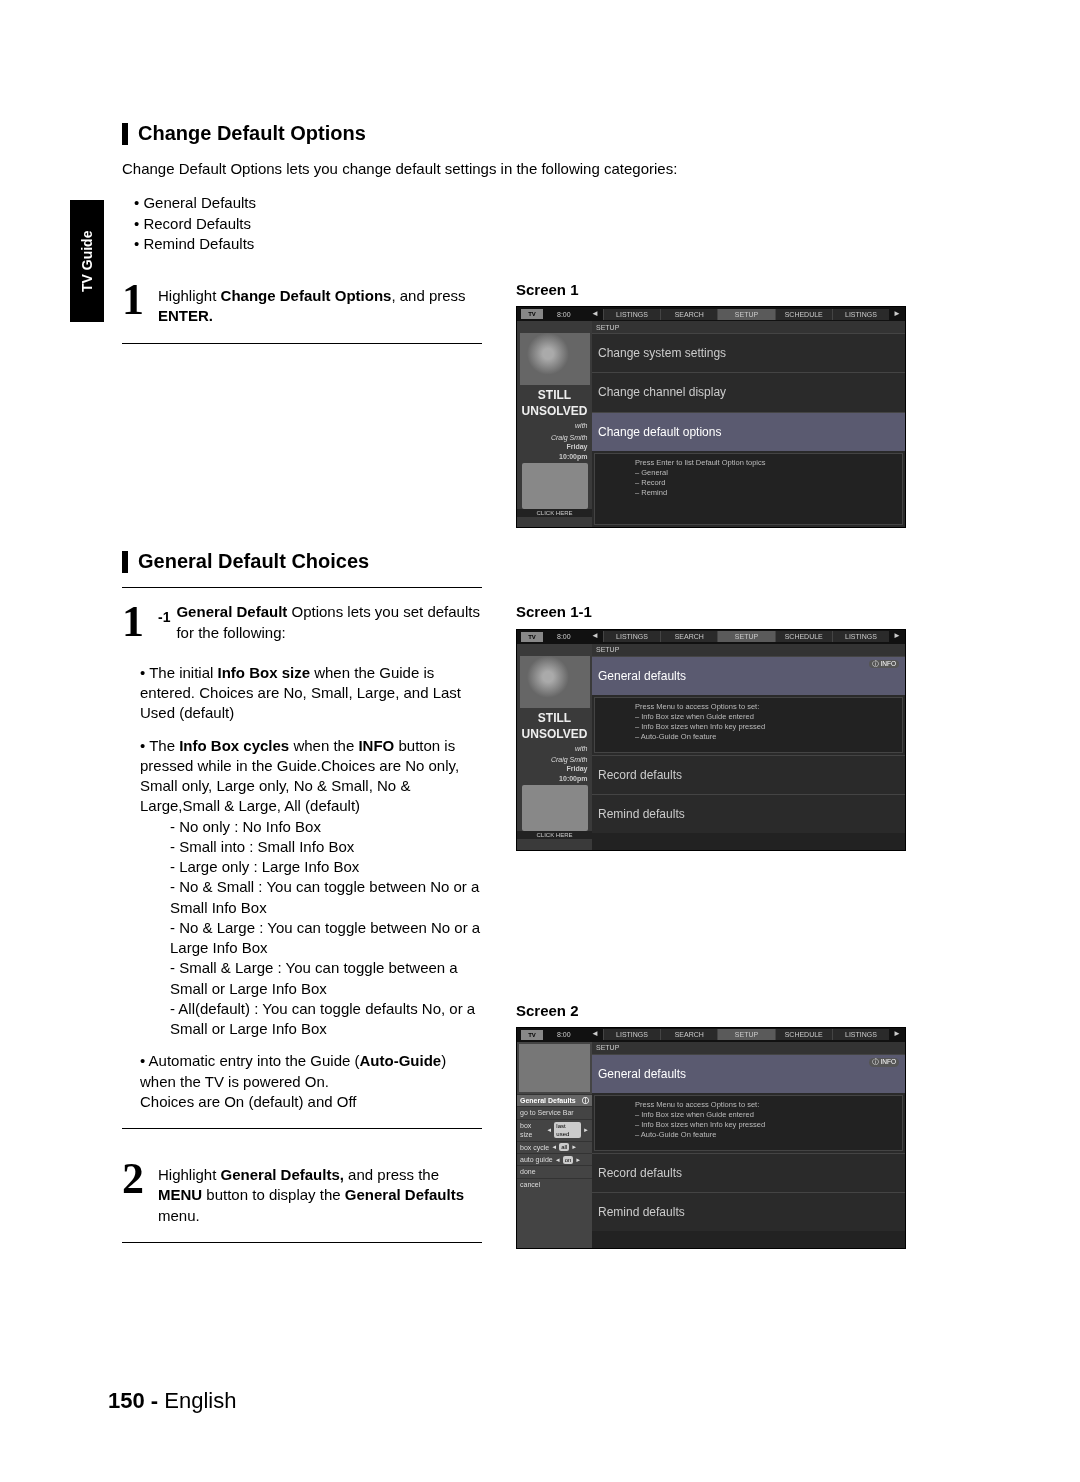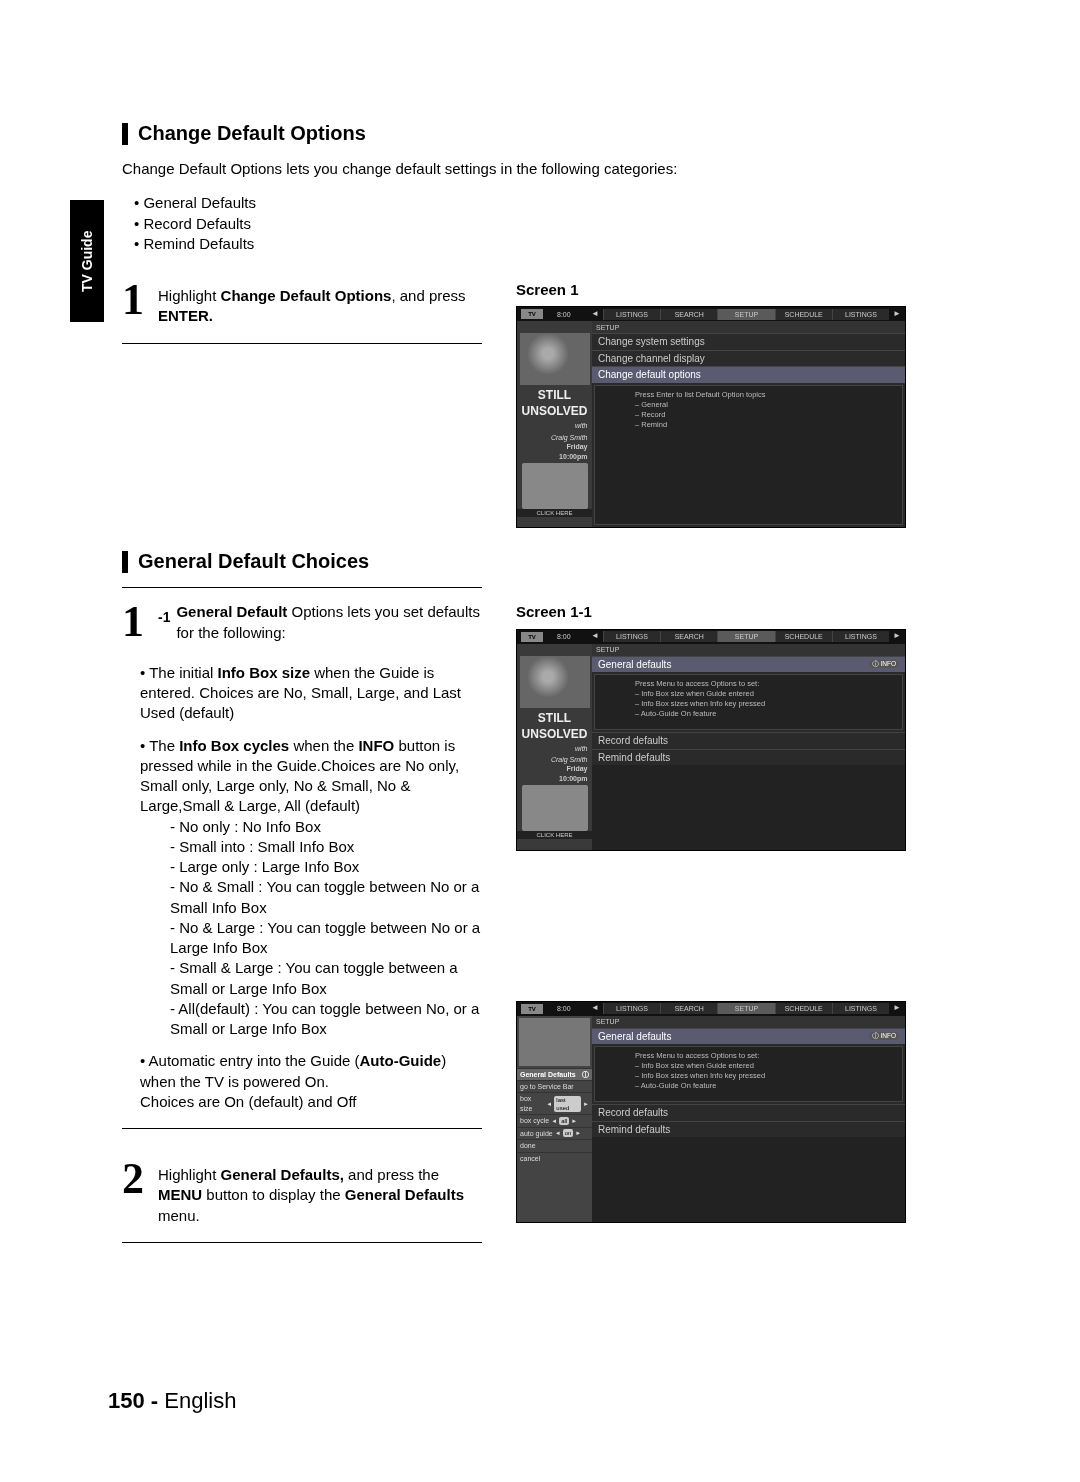--- a/index.html
+++ b/index.html
@@ -148,21 +148,21 @@
   .ss-left .craig { font-size:7px; font-style:italic; color:#ddd; text-align:right; width:66px; margin-top:2px;}
   .ss-left .fri { font-size:7px; font-weight:bold; text-align:right; width:66px;}
   .ss-left .face { width:66px; height:46px; background:#888; margin-top:2px; border-radius:2px; }
   .ss-left .clickhere { font-size:6px; background:#222;color:#ccc; width:100%; text-align:center; }
   .ss-right { flex:1; display:flex; flex-direction:column; }
   .ss-breadcrumb {
     height:12px; background:#333; font-size:7px; padding:1px 4px;
     display:flex; align-items:center; gap:3px;
   }
   .ss-menurow {
-    font-size:10px; padding:1px 6px; color:#ccc;
+    font-size:12px; padding:11px 6px; color:#ccc;
     border-top:1px solid #444;
   }
   .ss-menurow.hl { background:#5a5a70; color:#fff; }
   .ss-pane {
     flex:1; background:#222; margin:2px; border:1px solid #444;
     font-size:7.5px; color:#bbb; padding:4px 10px 4px 40px;
   }
   .ss-pane .line { white-space:nowrap; }
   .ss-info-badge {
     position:absolute; right:6px; top:30px;
@@ -300,21 +300,21 @@
 
         <div class="sub-b">
           <span>• The </span><span class="bold">Info Box cycles</span><span> when the </span><span class="bold">INFO</span><span> button is pressed while in the Guide.Choices are No only, Small only, Large only, No &amp; Small, No &amp; Large,Small &amp; Large, All (default)</span>
           <div class="sub-b2">
             <div class="bi">- No only : No Info Box</div>
             <div class="bi">- Small into : Small Info Box</div>
             <div class="bi">- Large only : Large Info Box</div>
             <div class="bi">- No &amp; Small : You can toggle between No or a Small Info Box</div>
             <div class="bi">- No &amp; Large : You can toggle between No or a Large Info Box</div>
             <div class="bi">- Small &amp; Large : You can toggle between a Small or Large Info Box</div>
-            <div class="bi">- All(default) : You can toggle between No, or a Small or Large Info Box</div>
+            <div class="bi">- All(default) : You can toggle defaults No, or a Small or Large Info Box</div>
           </div>
         </div>
 
         <div class="sub-b">
           <span>• Automatic entry into the Guide (</span><span class="bold">Auto-Guide</span><span>) when the TV is powered On.</span><br>
           <span>Choices are On (default) and Off</span>
         </div>
 
         <hr class="hr">
 
@@ -368,20 +368,21 @@
               </div>
               <div class="ss-menurow">Record defaults</div>
               <div class="ss-menurow">Remind defaults</div>
               <div style="flex:1;background:#222;"></div>
             </div>
           </div>
         </div>
 
         <div style="height:150px;"></div>
 
+        <div class="screen-label">Screen 2</div>
         <div class="screenshot ss-row2" style="position:relative;">
           <div class="ss-topbar">
             <div class="ss-logo">TV</div>
             <div class="ss-time">8:00</div>
             <span>◄</span>
             <div class="ss-tabs">
               <div class="ss-tab">LISTINGS</div>
               <div class="ss-tab">SEARCH</div>
               <div class="ss-tab active">SETUP</div>
               <div class="ss-tab">SCHEDULE</div>

